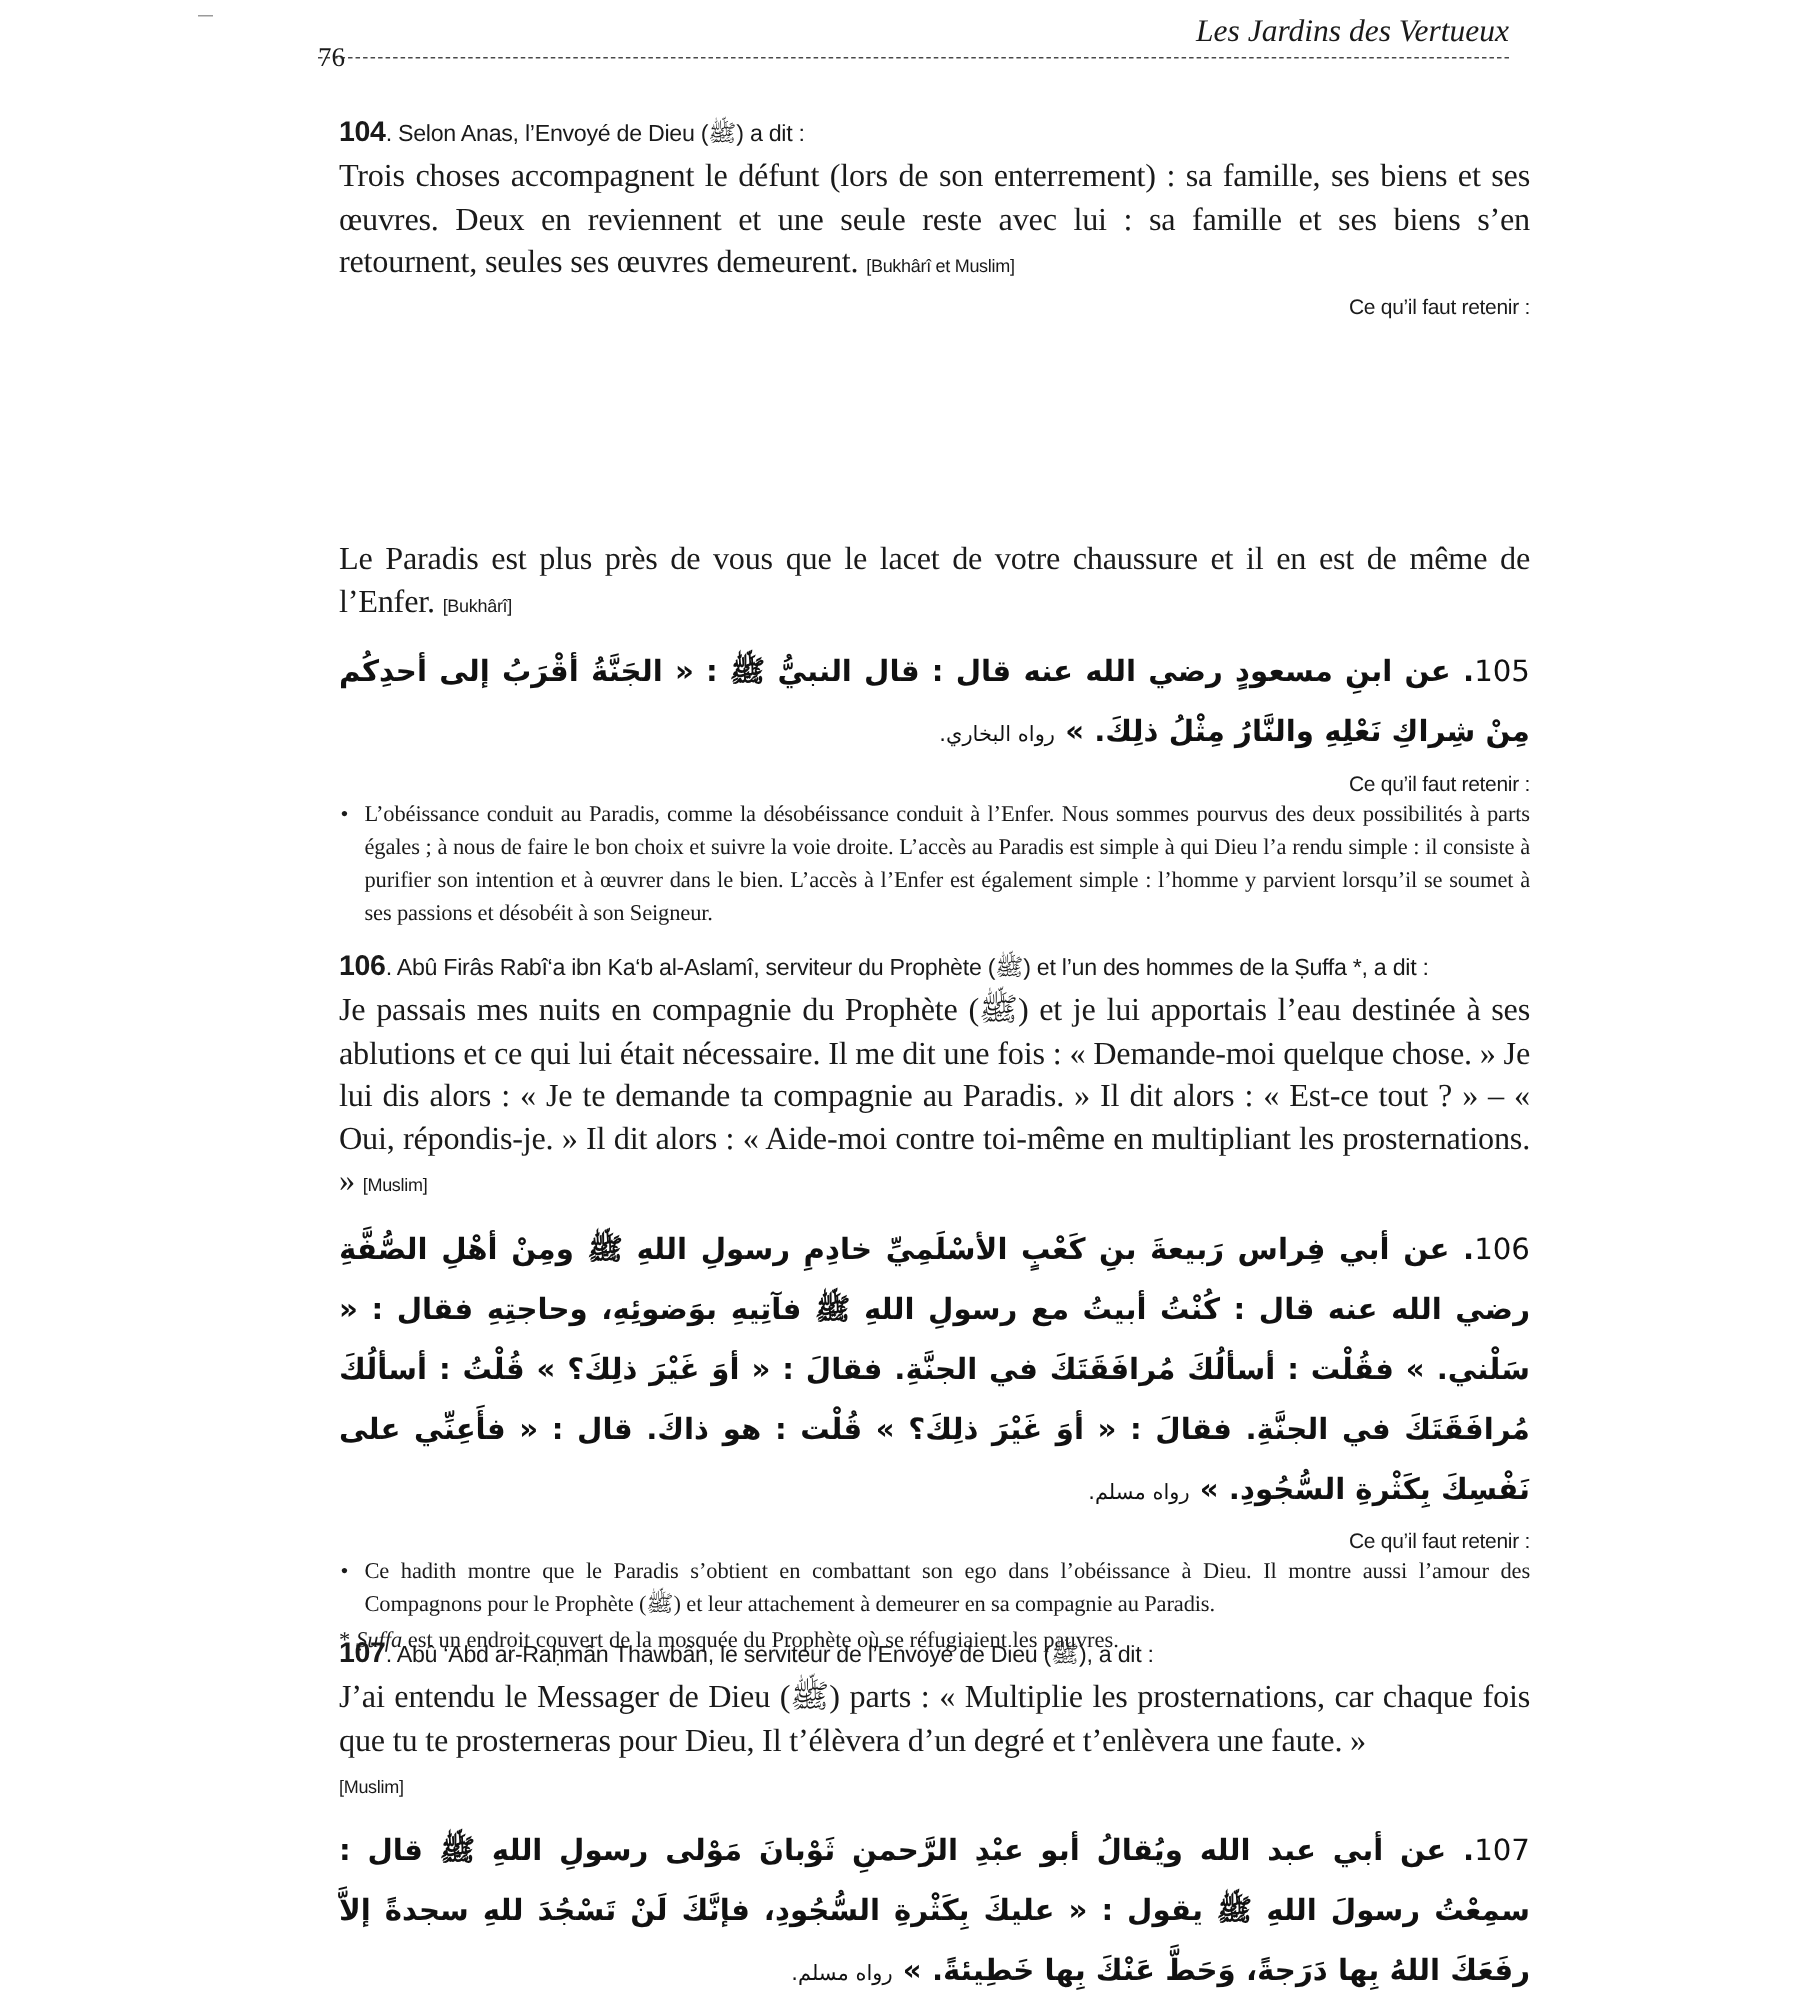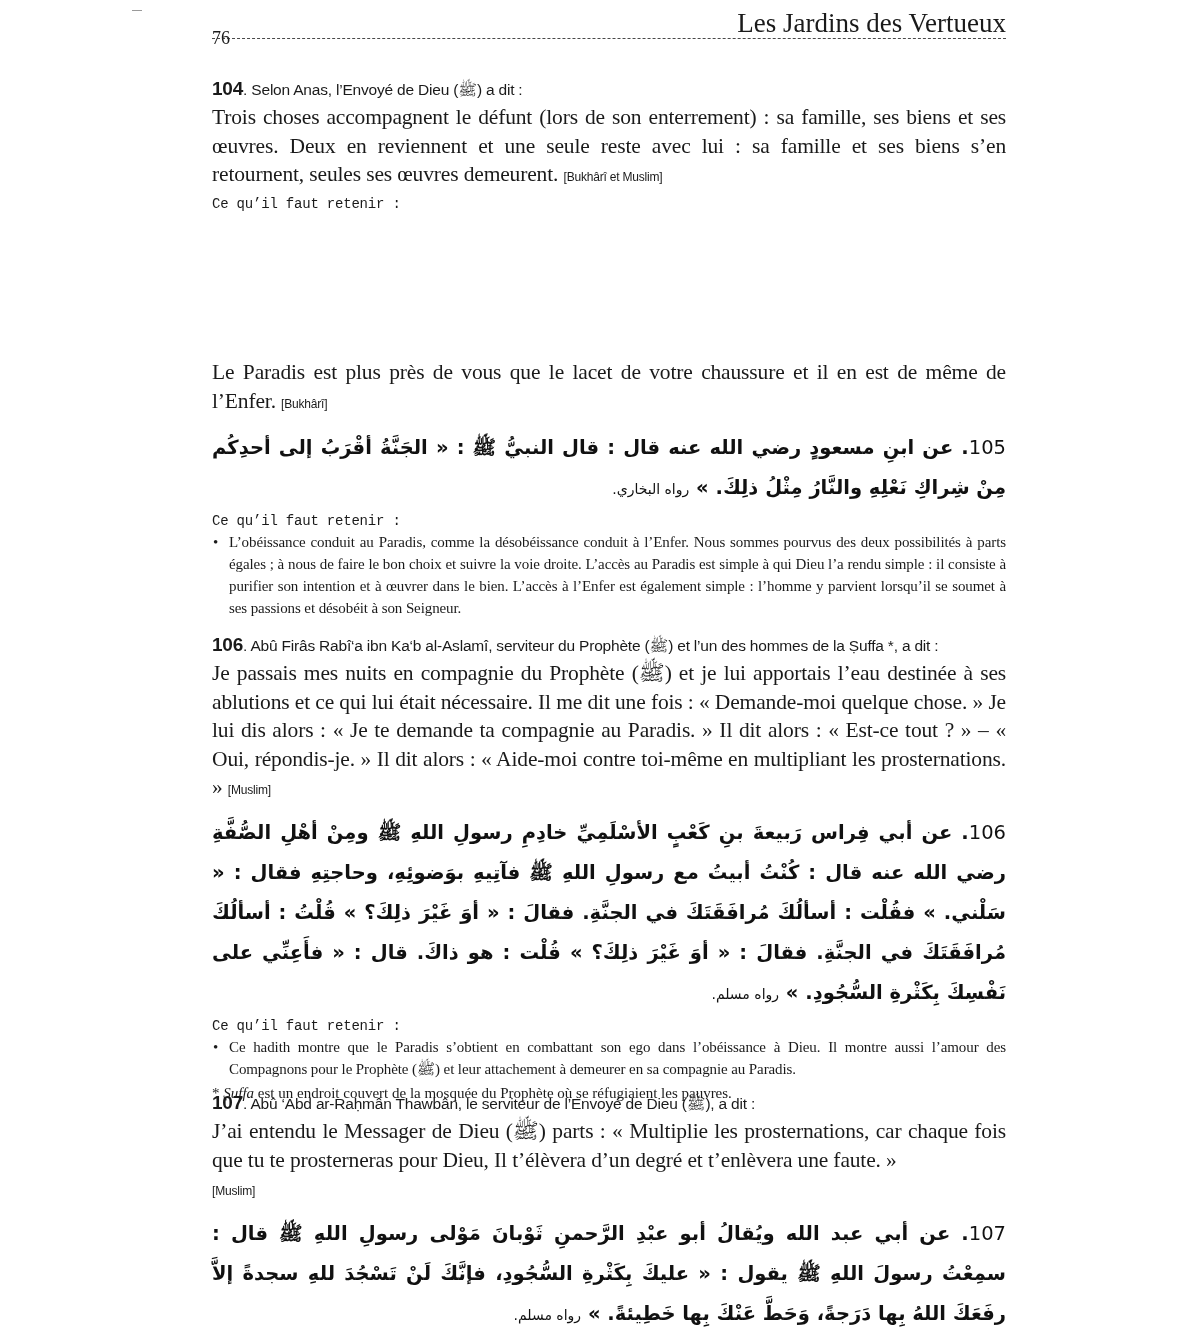--- a/index.html
+++ b/index.html
@@ -5,36 +5,36 @@
     * { box-sizing: border-box; margin: 0; padding: 0; }
     html, body { width: 1200px; height: 1328px; background: #ffffff; overflow: hidden; }
     body { position: relative; color: #1a1a1a; font-family: "Liberation Serif", "DejaVu Serif", serif; }
 
     .corner-mark { position: absolute; left: 132px; top: 10px; width: 10px; height: 1px; background: #9a9a9a; }
 
     .page { position: absolute; left: 212px; top: 0; width: 794px; }
 
     .running-head { position: relative; height: 42px; }
     .page-number { position: absolute; left: 0; top: 4px; font-size: 18px; margin-top: 24px; }
-    .book-title { position: absolute; right: 0; top: 8px; font-size: 27px; }
+    .book-title { position: absolute; right: 0; top: 8px; font-size: 21px; font-style: italic; }
     .head-rule { position: absolute; left: 0; right: 0; top: 38px; height: 0; border-top: 1.5px dashed #2a2a2a; opacity: .85; }
 
-    .hadith { position: absolute; left: 0; width: 794px; }
+    .hadith { position: absolute; left: 14px; width: 794px; }
 
     .intro { font-family: "Liberation Sans", "DejaVu Sans", sans-serif; font-size: 15.5px; line-height: 26px; letter-spacing: -0.2px; }
     .intro .num { font-weight: bold; font-size: 19px; }
 
     .body-fr { font-size: 21.5px; line-height: 28.5px; letter-spacing: -0.15px; text-align: justify; }
     .source { font-family: "Liberation Sans", "DejaVu Sans", sans-serif; font-size: 12px; letter-spacing: -0.2px; }
 
     .arabic { direction: rtl; font-family: "DejaVu Sans", "Liberation Serif", sans-serif; font-size: 19.5px; line-height: 40px; text-align: justify; text-align-last: right; font-weight: bold; color: #111; }
     .arabic .ar-num { unicode-bidi: isolate; direction: ltr; font-weight: normal; }
     .arabic .ar-src { font-size: 14px; font-weight: normal; }
 
-    .retain-label { font-family: Liberation Mono, monospace; font-size: 14px; line-height: 20px; letter-spacing: -0.2px; margin-top: 0; }
+    .retain-label { font-family: Liberation Sans, sans-serif; font-size: 14px; line-height: 20px; letter-spacing: -0.2px; margin-top: 0; text-align: right; }
     .bullet { position: relative; padding-left: 17px; font-size: 15px; line-height: 22px; text-align: justify; letter-spacing: -0.1px; }
     .bullet::before { content: "•"; position: absolute; left: 1px; top: 0; font-size: 15px; }
     .footnote { font-size: 15px; line-height: 22px; margin-top: 2px; }
     .footnote i { font-style: italic; }
   </style>
 </head>
 <body>
 
 <div class="corner-mark"></div>
 

